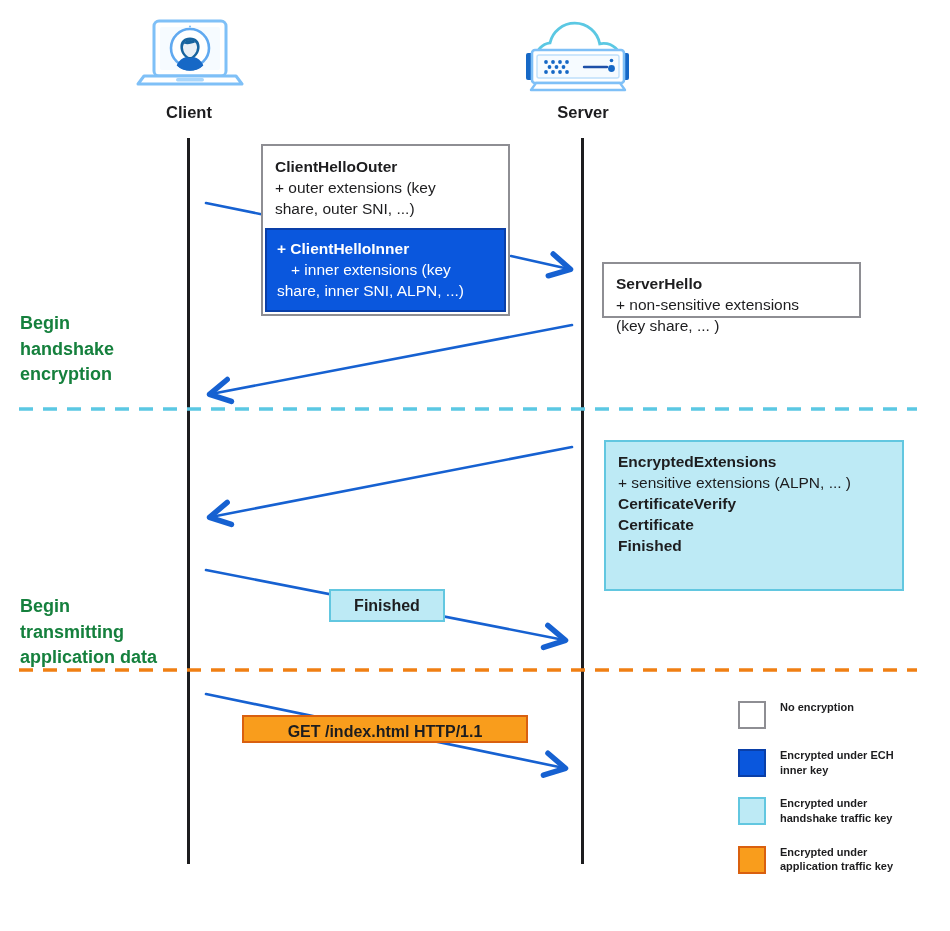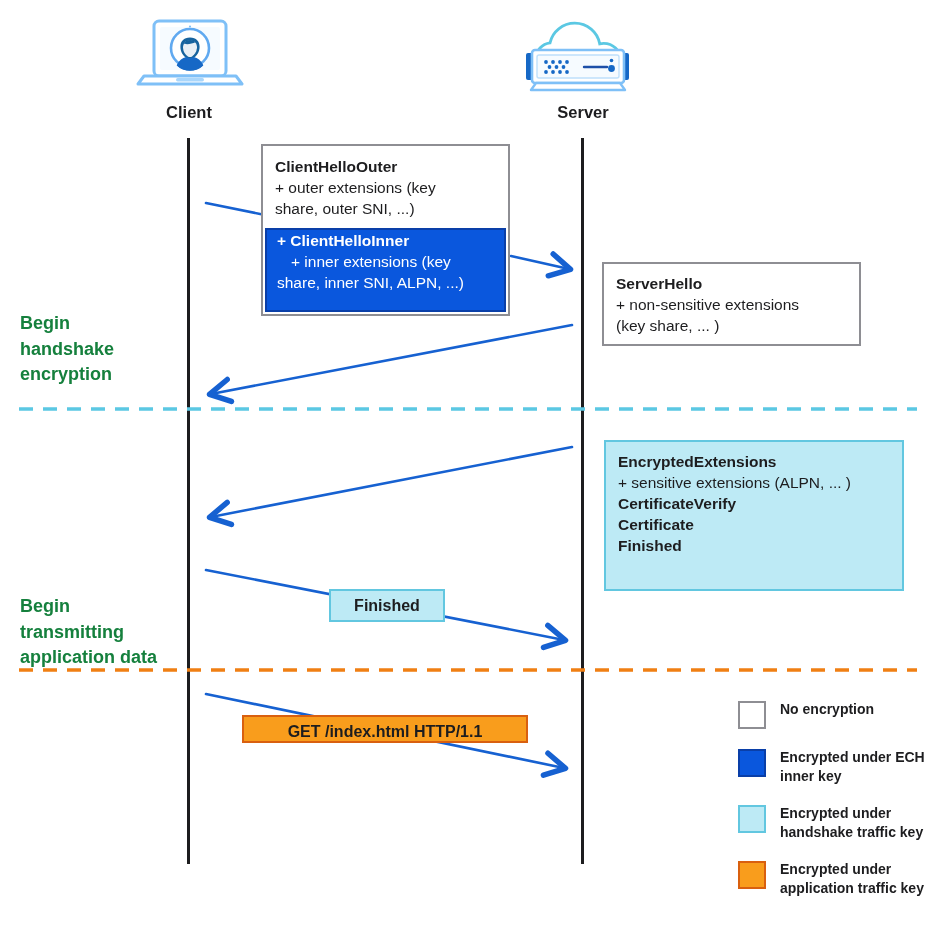--- a/index.html
+++ b/index.html
@@ -120,21 +120,21 @@
     height: 28px;
     box-sizing: border-box;
     margin-right: 14px;
     margin-top: 1px;
   }
   .sw-none  { background:#ffffff; border:2px solid #8e8e93; }
   .sw-ech   { background:#0a57dd; border:2px solid #0a3fa8; }
   .sw-hs    { background:#bdeaf5; border:2px solid #62c7e0; }
   .sw-app   { background:#f99d1c; border:2px solid #d9600f; }
   .legend-text {
-    font-size: 14px;
+    font-size: 11px;
     font-weight: bold;
     line-height: 1.33;
     color: #1d1d1f;
   }
 </style>
 </head>
 <body>
 
 <div id="canvas">
 
@@ -206,27 +206,27 @@
       <line x1="190" y1="694" x2="548" y2="768" marker-end="url(#ah)"></line>
     </g>
   </svg>
 
   <div class="msg-box box-plain" style="left:245px; top:144px; width:249px; height:172px; padding:10px 12px 0 12px;">
     <span class="ttl">ClientHelloOuter</span>
     <span class="ln">+ outer extensions (key</span>
     <span class="ln">share, outer SNI, ...)</span>
   </div>
 
-  <div class="msg-box box-ech" style="left:249px; top:228px; width:241px; height:84px; padding:0 10px 0 10px;">
+  <div class="msg-box box-ech" style="left:249px; top:228px; width:241px; height:84px; padding:8px 10px 0 10px;">
     <span class="ttl">+ ClientHelloInner</span>
     <span class="ln" style="padding-left:14px;">+ inner extensions (key</span>
     <span class="ln">share, inner SNI, ALPN, ...)</span>
   </div>
 
-  <div class="msg-box box-plain" style="left:586px; top:262px; width:259px; height:84px; padding:9px 12px 0 12px;">
+  <div class="msg-box box-plain" style="left:586px; top:262px; width:259px; height:56px; padding:9px 12px 0 12px;">
     <span class="ttl">ServerHello</span>
     <span class="ln">+ non-sensitive extensions</span>
     <span class="ln">(key share, ... )</span>
   </div>
 
   <div class="msg-box box-hs" style="left:588px; top:440px; width:300px; height:151px; padding:9px 12px 0 12px;">
     <span class="ttl">EncryptedExtensions</span>
     <span class="ln">+ sensitive extensions (ALPN, ... )</span>
     <span class="ttl">CertificateVerify</span>
     <span class="ttl">Certificate</span>

